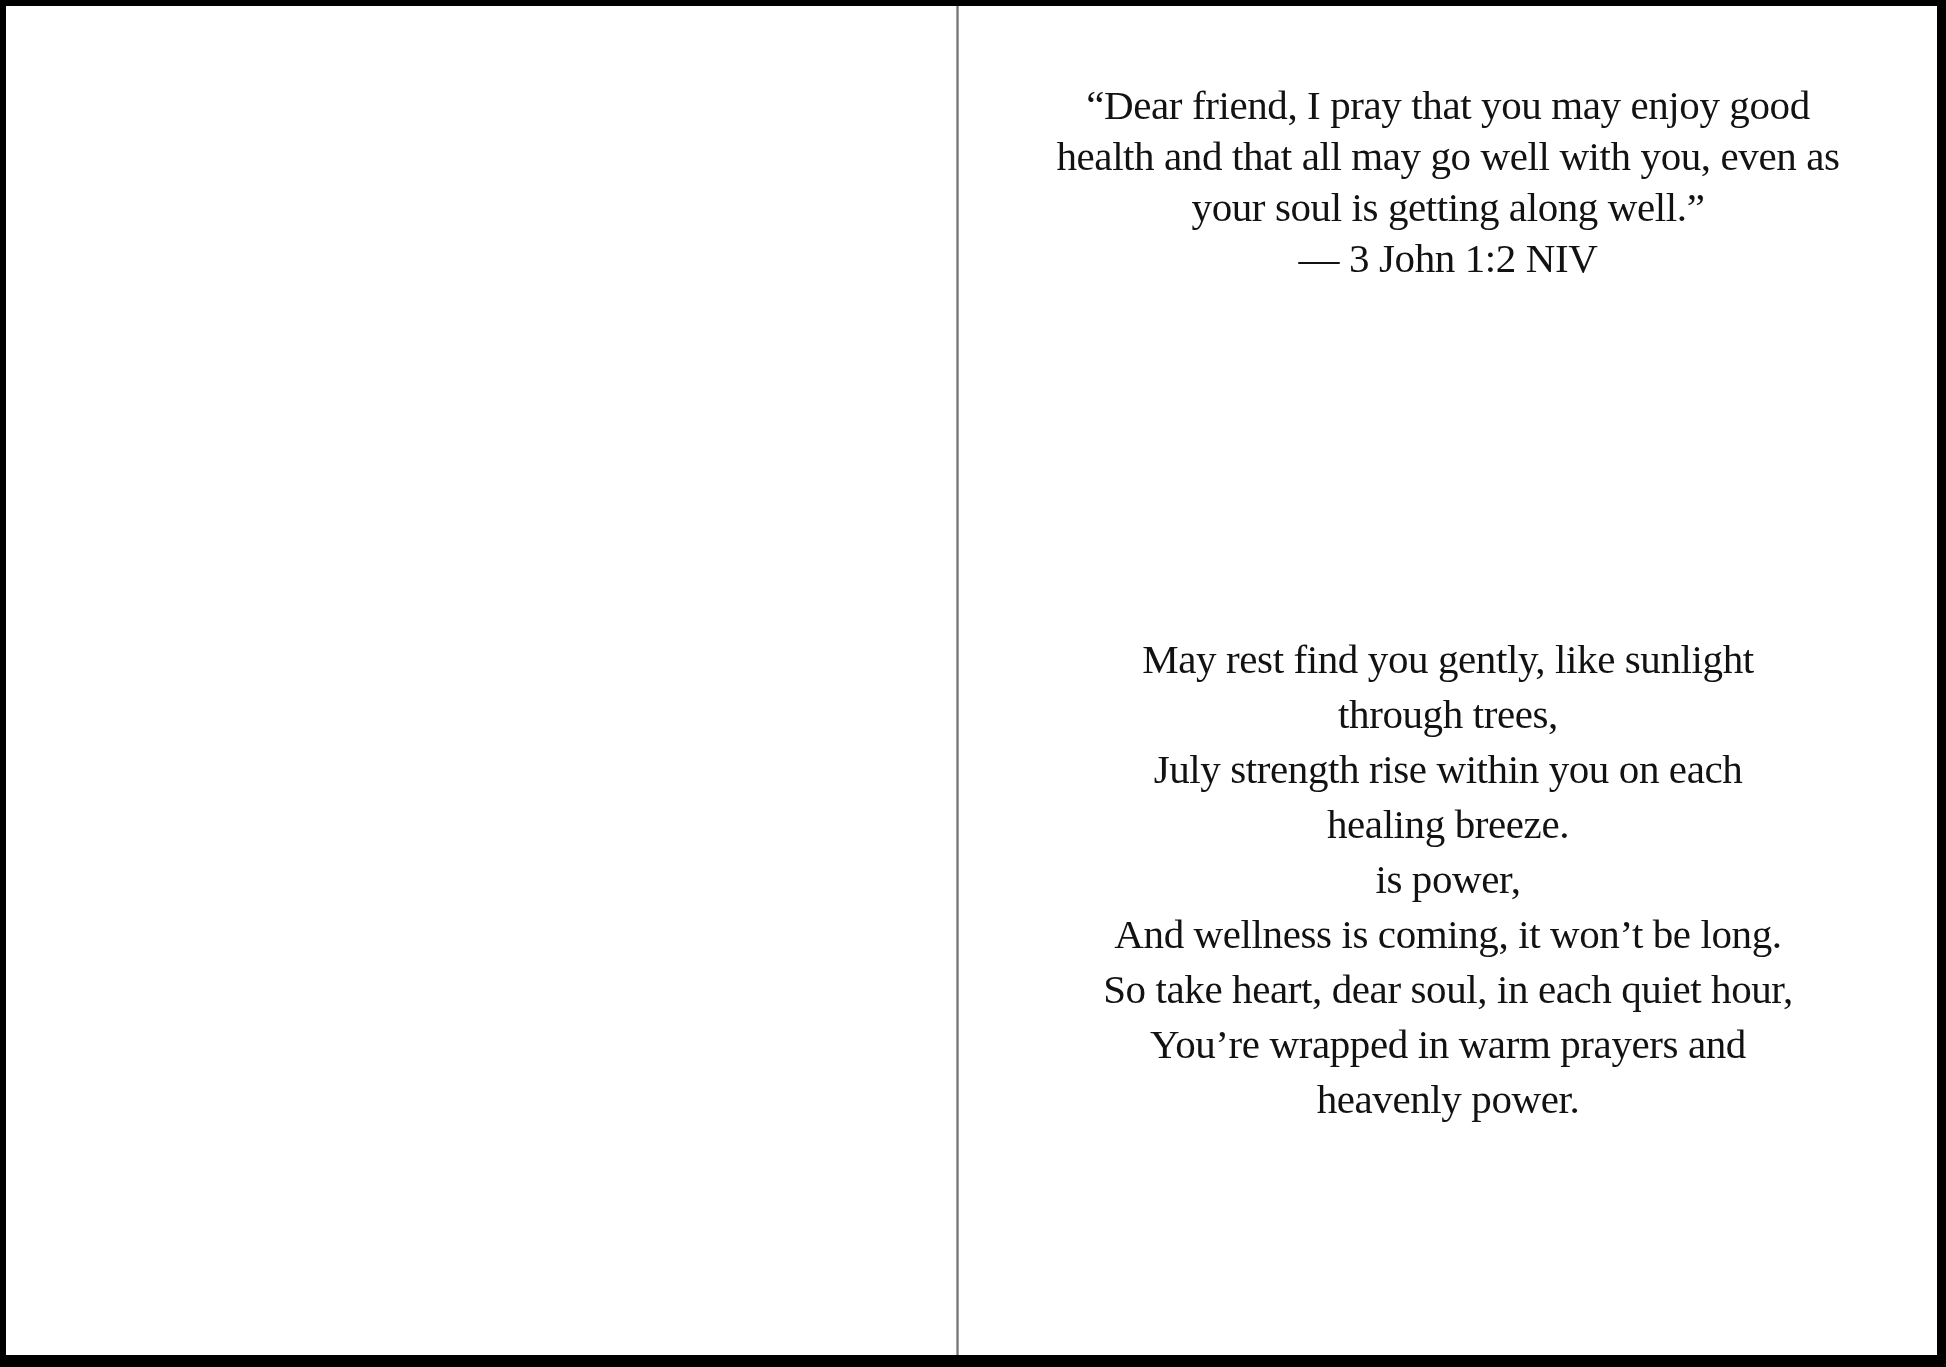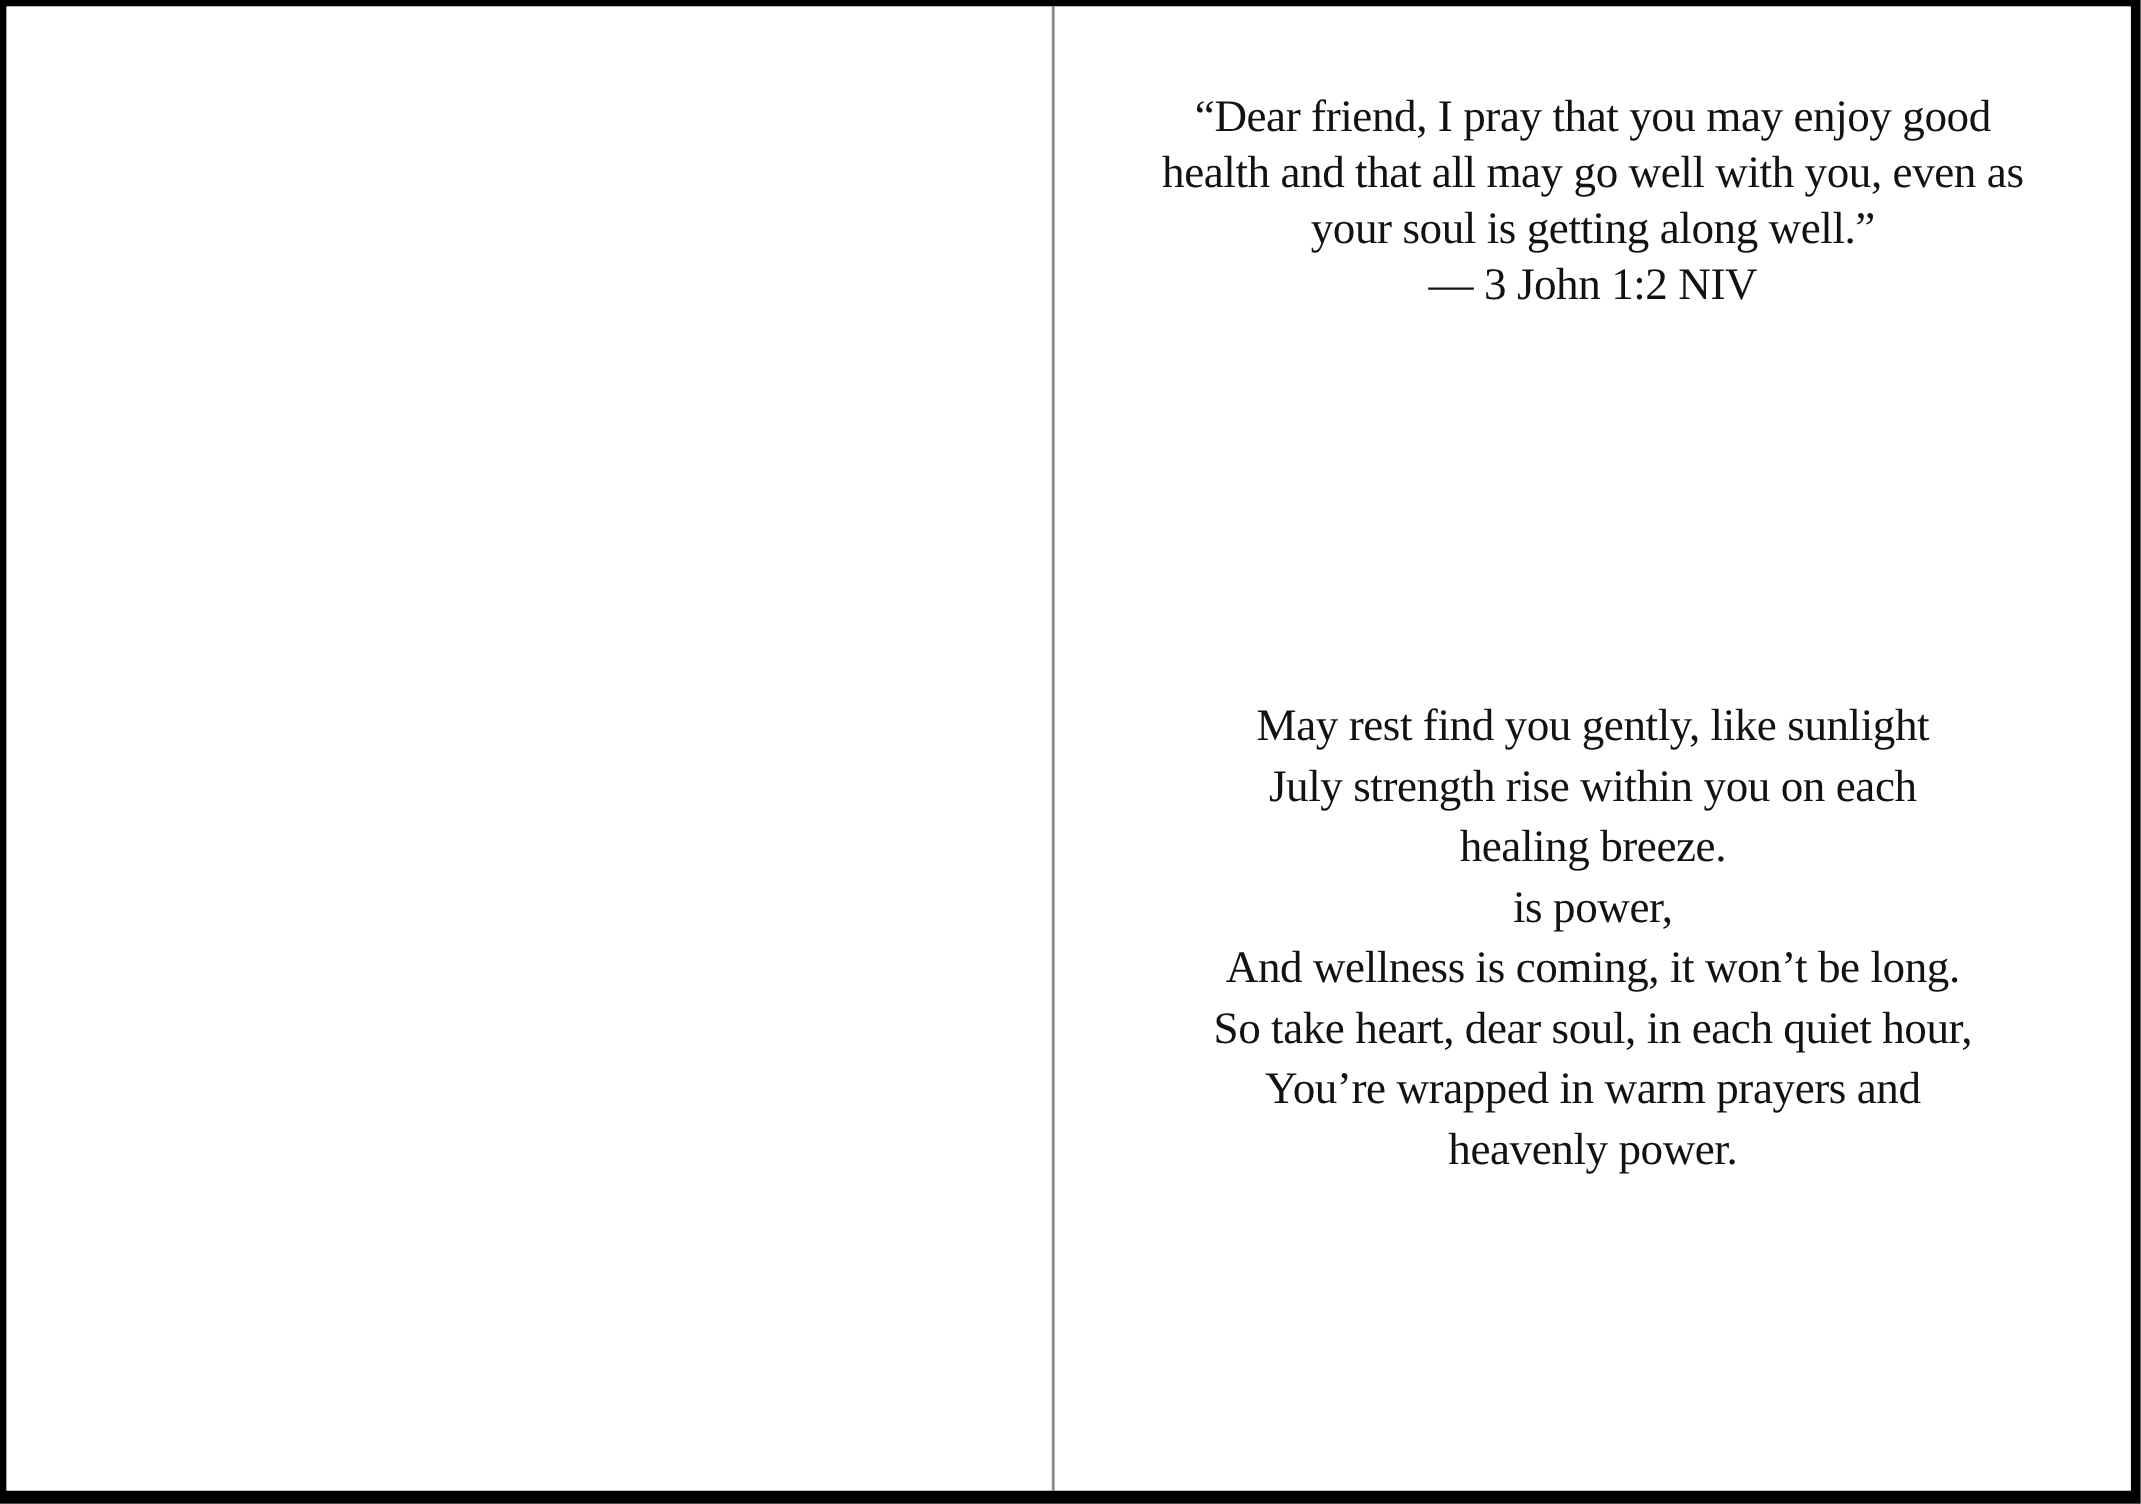--- a/index.html
+++ b/index.html
@@ -15,20 +15,21 @@
   .card {
     box-sizing: border-box;
     width: 1946px;
     height: 1367px;
     border-style: solid;
     border-color: var(--frame, #000);
     border-width: 6px 9px 12px 6px;
     background: var(--page-background, #fff);
     display: flex;
     flex-direction: row;
+    border-radius: 14px;
   }
   .page {
     flex: 1 1 0;
     min-width: 0;
     background: var(--page-background, #fff);
   }
   .fold {
     flex: 0 0 auto;
     width: 3px;
     background: linear-gradient(to right, #c9c9c9, var(--fold-line, #6e6e6e) 45%, #b7b7b7);
@@ -64,20 +65,21 @@
   <div class="fold"></div>
   <section class="page right">
     <div class="verse">
         <div class="verse-line">“Dear friend, I pray that you may enjoy good</div>
         <div class="verse-line">health and that all may go well with you, even as</div>
         <div class="verse-line">your soul is getting along well.”</div>
         <div class="verse-line">— 3 John 1:2 NIV</div>
       </div>
     <div class="poem">
         <div class="poem-line">May rest find you gently, like sunlight</div>
+        <div class="poem-line">through trees,</div>
         <div class="poem-line">July strength rise within you on each</div>
         <div class="poem-line">healing breeze.</div>
         <div class="poem-line">is power,</div>
         <div class="poem-line">And wellness is coming, it won’t be long.</div>
         <div class="poem-line">So take heart, dear soul, in each quiet hour,</div>
         <div class="poem-line">You’re wrapped in warm prayers and</div>
         <div class="poem-line">heavenly power.</div>
       </div>
   </section>
 </div>

